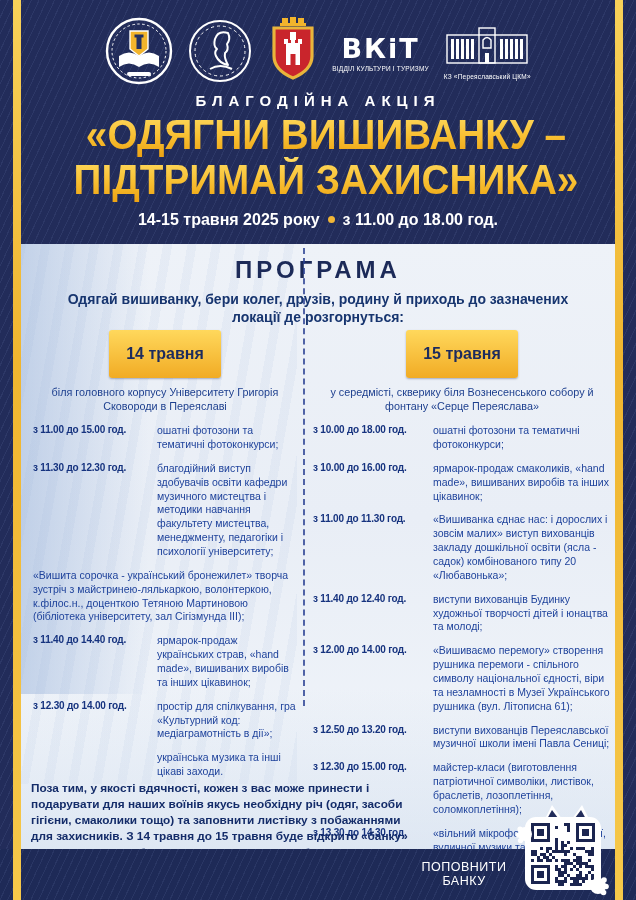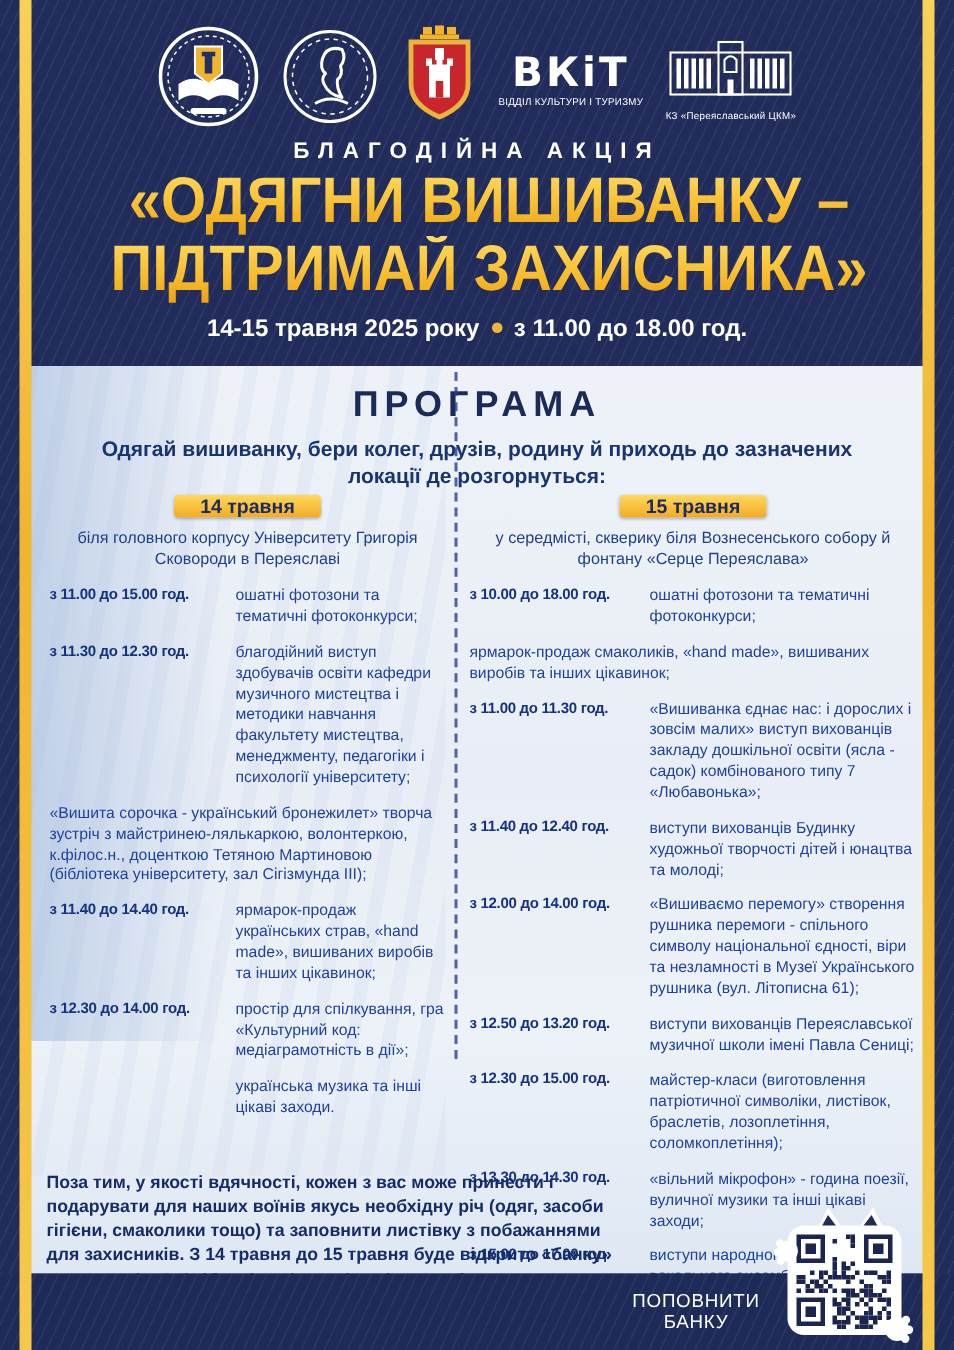--- a/index.html
+++ b/index.html
@@ -43,21 +43,21 @@
     color:#1c2a58;font-size:24px;font-weight:800;letter-spacing:4px;}
   .program-intro{position:absolute;left:46px;top:46px;width:510px;text-align:center;
     color:#17356f;font-size:14px;font-weight:700;line-height:1.3;}
   .columns{position:absolute;left:8px;top:86px;width:586px;display:flex;}
   .col{display:flex;flex-direction:column;}
   .col.c14{width:272px;padding-left:8px;box-sizing:border-box;}
   .col.c15{width:298px;margin-left:16px;}
   .divider{position:absolute;left:286px;top:4px;height:458px;width:0;
     border-left:2px dashed rgba(40,62,145,.8);}
   .badge{align-self:center;background:linear-gradient(180deg,#ffd85c,#f1ab24);
-    color:#1c2b5e;font-size:13px;font-weight:700;padding:0 17px;border-radius:3px;
+    color:#1c2b5e;font-size:16px;font-weight:700;padding:15px 17px;border-radius:3px;
     box-shadow:0 1px 2px rgba(30,40,90,.35);}
   .location{margin-top:7px;text-align:center;font-size:10.8px;line-height:1.3;color:#1d3f8e;}
   .c14 .location{padding:0 6px;}
   .schedule{margin-top:11px;display:flex;flex-direction:column;gap:10px;}
   .item{display:flex;gap:24px;}
   .time{flex:0 0 100px;font-size:10px;font-weight:700;color:#16337f;letter-spacing:-.2px;white-space:nowrap;}
   .c15 .time{flex-basis:96px;}
   .desc{flex:1;font-size:10.5px;line-height:1.32;color:#1e429b;}
   .footer-note{position:absolute;left:14px;top:536px;width:380px;
     color:#142c69;font-size:11.8px;font-weight:700;line-height:1.37;}
@@ -196,25 +196,26 @@
 
       <div class="col c15">
         <div class="badge">15 травня</div>
         <div class="location">у середмісті, скверику біля Вознесенського собору й фонтану «Серце Переяслава»</div>
         <div class="schedule">
           <div class="item">
             <div class="time">з 10.00 до 18.00 год.</div>
             <div class="desc">ошатні фотозони та тематичні фотоконкурси;</div>
           </div>
           <div class="item">
+            <div class="time">з 10.00 до 16.00 год.</div>
             <div class="desc">ярмарок-продаж смаколиків, «hand made», вишиваних виробів та інших цікавинок;</div>
           </div>
           <div class="item">
             <div class="time">з 11.00 до 11.30 год.</div>
-            <div class="desc">«Вишиванка єднає нас: і дорослих і зовсім малих» виступ вихованців закладу дошкільної освіти (ясла - садок) комбінованого типу 7 «Любавонька»;</div>
+            <div class="desc">«Вишиванка єднає нас: і дорослих і зовсім малих» виступ вихованців закладу дошкільної освіти (ясла - садок) комбінованого типу 20 «Любавонька»;</div>
           </div>
           <div class="item">
             <div class="time">з 11.40 до 12.40 год.</div>
             <div class="desc">виступи вихованців Будинку художньої творчості дітей і юнацтва та молоді;</div>
           </div>
           <div class="item">
             <div class="time">з 12.00 до 14.00 год.</div>
             <div class="desc">«Вишиваємо перемогу» створення рушника перемоги - спільного символу національної єдності, віри та незламності в Музеї Українського рушника (вул. Літописна 61);</div>
           </div>
           <div class="item">

